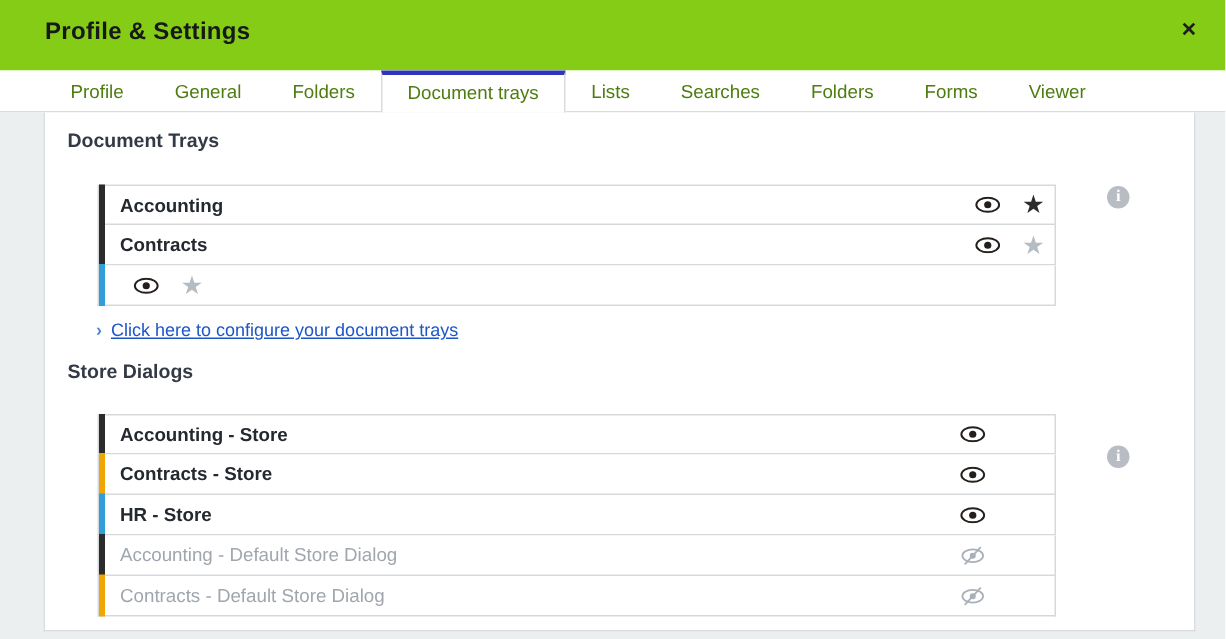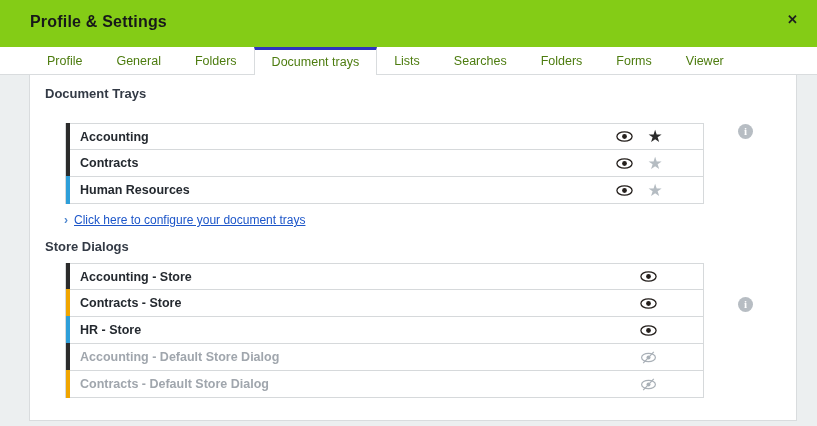--- a/index.html
+++ b/index.html
@@ -16,27 +16,27 @@
   .tab { font-size:12.5px; color:#4d7c0f; line-height:28px; padding:0 17px; white-space:nowrap; cursor:pointer; }
   .tab.active { position:relative; z-index:2; background:#fff; border:1px solid #d9dcde; border-top:3px solid #2e35bd; border-bottom:none; line-height:25px; margin-bottom:-1px; cursor:default; }
 
   
   .content-area { position:absolute; top:75px; left:0; right:0; bottom:0; background:#eceff0; }
   .panel { position:absolute; left:29px; top:0; width:768px; height:346px; background:#fff; border:1px solid #d9dcde; border-top:none; overflow:hidden; }
 
   .section-h { font-size:13px; font-weight:bold; color:#333a45; margin:11px 0 0 15px; line-height:16px; }
   .rows { width:639px; margin-left:35px; }
   #tray-rows { margin-top:21px; }
-  #store-rows { margin-top:8px; }
+  #store-rows { margin-top:20px; }
   .row { position:relative; height:27px; background:#fff; border:1px solid #d6d9db; border-top:none; display:flex; align-items:center; padding-left:14px; }
   .row:first-child { border-top:1px solid #d6d9db; }
   .bar { position:absolute; left:0; top:-1px; bottom:-1px; width:4px; }
   .row-label { flex:1; font-size:12.5px; font-weight:bold; color:#24292f; white-space:nowrap; overflow:hidden; }
-  .row.disabled .row-label { font-weight:bold; color:#a0a6ad; }
-  .tray-row { padding-right:34px; }
+  .row.disabled .row-label { font-weight:normal; color:#a0a6ad; }
+  .tray-row { padding-right:0; }
   .store-row { padding-right:38px; }
   .icon-cell { display:flex; align-items:center; justify-content:center; cursor:pointer; }
   .eye-cell { width:34px; height:27px; }
   .star-cell { width:28px; height:27px; font-size:17px; line-height:27px; color:#2b2b2b; text-align:center; }
   .star-cell.off { color:#b5bcc2; }
   .eye-off-svg, .row .eye-on-svg { display:block; }
   .row:not(.disabled) .eye-off-svg { display:none; }
 
   .cfg-link { display:inline-flex; align-items:center; margin:9px 0 0 34px; cursor:pointer; text-decoration:none; }
   .chevron { font-size:12px; font-weight:bold; color:#4f87cf; margin-right:6px; line-height:14px; }
@@ -100,21 +100,20 @@
       <svg class="eye-on-svg" width="17" height="11" viewBox="0 0 17 11">
               <ellipse cx="8.5" cy="5.5" rx="7.6" ry="4.7" fill="none" stroke="#241f1c" stroke-width="1.3"></ellipse>
               <circle cx="8.5" cy="5.5" r="2.4" fill="#241f1c"></circle>
             </svg>
     </span>
     <span class="icon-cell star-cell off">★</span>
   </div>
 
   <div class="row tray-row">
     <span class="bar" style="background: rgb(46, 159, 217);"></span>
-    <span class="row-label">Human Resources</span>
     <span class="icon-cell eye-cell">
       <svg class="eye-on-svg" width="17" height="11" viewBox="0 0 17 11">
               <ellipse cx="8.5" cy="5.5" rx="7.6" ry="4.7" fill="none" stroke="#241f1c" stroke-width="1.3"></ellipse>
               <circle cx="8.5" cy="5.5" r="2.4" fill="#241f1c"></circle>
             </svg>
     </span>
     <span class="icon-cell star-cell off">★</span>
   </div>
 </div>
 

